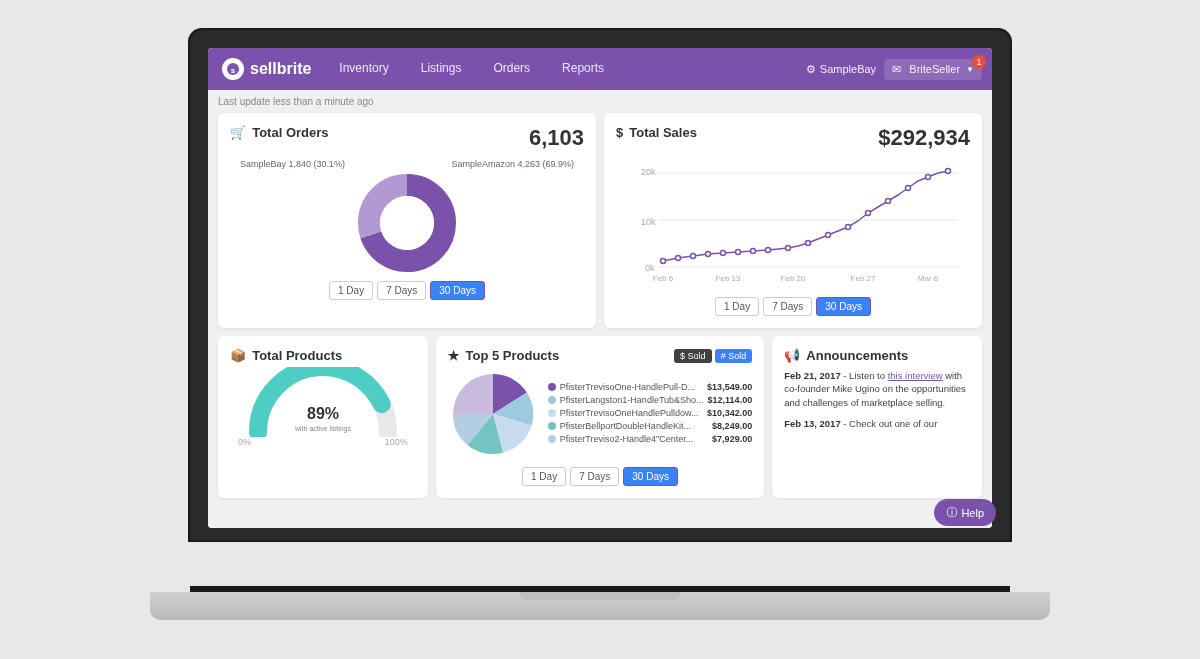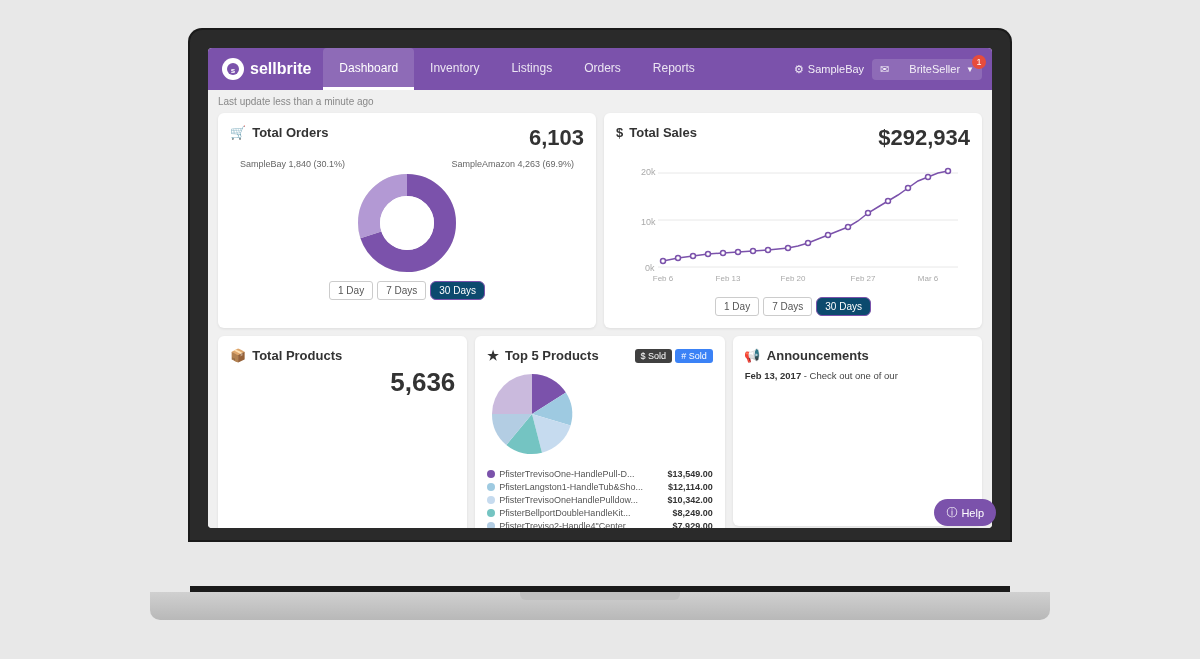--- a/index.html
+++ b/index.html
@@ -240,24 +240,23 @@
       padding: 3px 8px;
       border: 1px solid #ccc;
       border-radius: 3px;
       font-size: 10px;
       cursor: pointer;
       background: white;
       color: #555;
     }
 
     .time-btn.active {
-      background: #0c4a6e;
+      background: #3b82f6;
       border-color: #7b52ab;
       color: white;
-      border-radius: 6px;
     }
 
     
     .donut-container {
       display: flex;
       flex-direction: column;
       align-items: center;
     }
 
     .donut-labels {
@@ -278,22 +277,22 @@
     
     .bottom-grid {
       display: grid;
       grid-template-columns: 1fr 1fr 1fr;
       gap: 8px;
       margin-top: 8px;
     }
 
     .products-chart {
       display: flex;
+      align-items: center;
       gap: 10px;
-      flex-direction: column;
     }
 
     .gauge-container {
       display: flex;
       flex-direction: column;
       align-items: center;
     }
 
     .gauge-labels {
       display: flex;
@@ -418,35 +417,34 @@
           <div class="logo">
             <div class="logo-icon">
               <svg viewBox="0 0 14 14">
                 <circle cx="7" cy="7" r="6" fill="#7b52ab"></circle>
                 <text x="7" y="10.5" text-anchor="middle" fill="white" font-size="8" font-weight="bold">s</text>
               </svg>
             </div>
             <span>sellbrite</span>
           </div>
           <div class="nav-tabs">
-            <div class="nav-tab active">Dashboard</div>
             <div class="nav-tab">Inventory</div>
             <div class="nav-tab">Listings</div>
             <div class="nav-tab">Orders</div>
             <div class="nav-tab">Reports</div>
           </div>
           <div class="nav-right">
             <div class="settings-btn">
               <span>⚙</span>
               <span>SampleBay</span>
             </div>
             <div class="user-btn">
               <span>✉</span>
               <div class="notification-badge">1</div>
-              <span style="margin-left:16px;">BriteSeller</span>
+              <span style="margin-left:4px;">BriteSeller</span>
               <span style="font-size:8px;margin-left:2px;">▼</span>
             </div>
           </div>
         </div>
 
         <div class="content-area">
           <div class="last-update">Last update less than a minute ago</div>
 
           <div class="dashboard-grid">
 
@@ -537,22 +535,33 @@
             </div>
           </div>
 
           <div class="bottom-grid">
 
             <div class="widget">
               <div class="widget-title" style="margin-bottom:4px;">
                 <span>📦</span>
                 <span>Total Products</span>
               </div>
-              <div style="text-align:center;">
-                <div class="widget-value" style="font-size:26px;">5,636</div>
+              <div class="gauge-container" style="margin-top:4px;">
+                <svg width="160" height="70" viewBox="0 0 160 70">
+
+                  <path d="M 15 65 A 65 65 0 0 1 145 65" fill="none" stroke="#e8e8e8" stroke-width="18" stroke-linecap="round"></path>
+
+                  <path d="M 15 65 A 65 65 0 0 1 145 65" fill="none" stroke="#4ecdc4" stroke-width="18" stroke-linecap="round" stroke-dasharray="175 196" stroke-dashoffset="0"></path>
+                  <text x="80" y="52" text-anchor="middle" font-size="16" font-weight="bold" fill="#333">89%</text>
+                  <text x="80" y="64" text-anchor="middle" font-size="7" fill="#888">with active listings</text>
+                </svg>
+                <div class="gauge-labels" style="padding:0 8px;">
+                  <span>0%</span>
+                  <span>100%</span>
+                </div>
               </div>
             </div>
 
             <div class="widget">
               <div class="top5-header">
                 <div class="widget-title">
                   <span>★</span>
                   <span>Top 5 Products</span>
                 </div>
                 <div class="top5-btns">
@@ -614,20 +623,23 @@
               </div>
             </div>
 
             <div class="widget" style="max-height:190px;overflow:hidden;">
               <div class="widget-title" style="margin-bottom:6px;">
                 <span>📢</span>
                 <span>Announcements</span>
               </div>
               <div class="announcements">
                 <div class="announcement-item">
+                  <span class="ann-date">Feb 21, 2017</span> - Listen to <span class="ann-link">this interview</span> with co-founder Mike Ugino on the opportunities and challenges of marketplace selling.
+                </div>
+                <div class="announcement-item">
                   <span class="ann-date">Feb 13, 2017</span> - Check out one of our
                 </div>
               </div>
             </div>
           </div>
 
         </div>
 
       </div>
 

